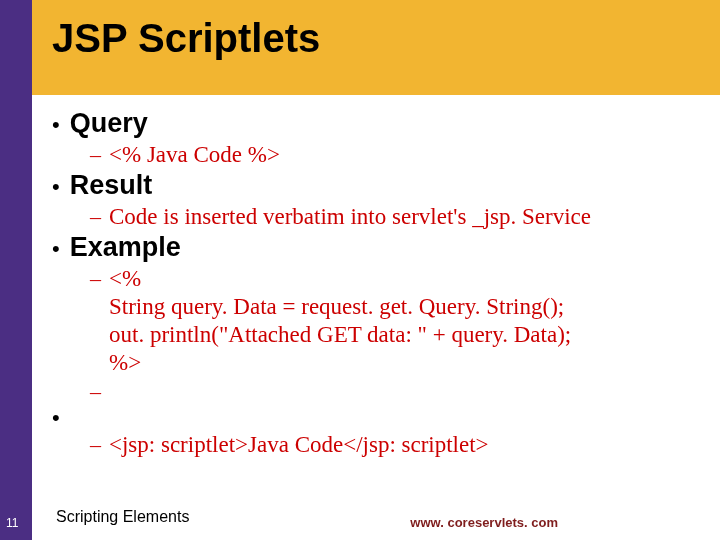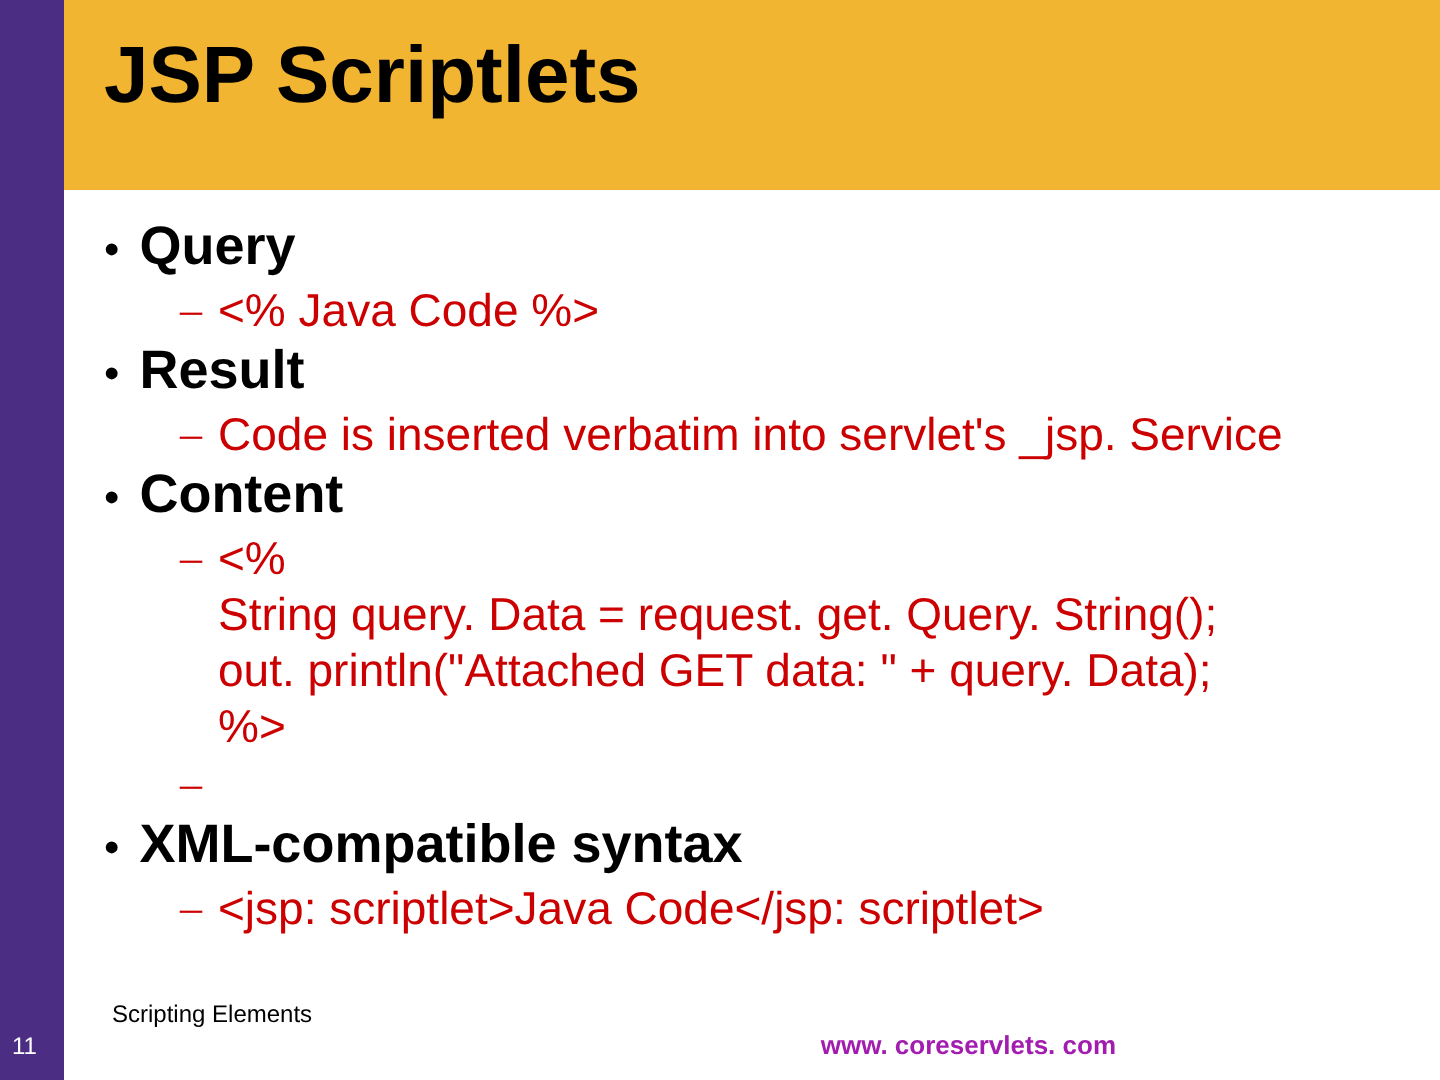--- a/index.html
+++ b/index.html
@@ -66,51 +66,51 @@
   .dash {
     font-size: 22px;
     color: #cc0000;
     margin-right: 8px;
     line-height: 1.25;
     font-family: "Times New Roman", serif;
   }
   .sub-text {
     font-size: 23px;
     color: #cc0000;
-    font-family: Liberation Sans, sans-serif;
+    font-family: Liberation Serif, serif;
     line-height: 1.22;
   }
   .footer {
     position: absolute;
     bottom: 10px;
     left: 0;
     width: 572px;
     height: 22px;
   }
   .page-num {
     position: absolute;
     left: 6px;
     bottom: 0;
     color: #ffffff;
     font-size: 12px;
   }
   .footer-left {
     position: absolute;
     left: 56px;
-    bottom: 16px;
-    font-size: 12px;
+    bottom: 4px;
+    font-size: 16px;
     color: #000;
   }
   .footer-right {
     position: absolute;
     right: 14px;
     bottom: 0;
     font-size: 13px;
     font-weight: bold;
-    color: #a21caf;
+    color: #7f1d1d;
   }
 </style>
 </head>
 <body>
 
 <div class="left-stripe"></div>
 <div class="header-band"></div>
 <div class="title">JSP Scriptlets</div>
 
 <div class="content">
@@ -128,36 +128,35 @@
     <span class="bullet-dot">•</span>
     <span class="bullet-text">Result</span>
   </div>
   <div class="sub-row">
     <span class="dash">–</span>
     <span class="sub-text">Code is inserted verbatim into servlet's _jsp. Service</span>
   </div>
 
   <div class="bullet-row">
     <span class="bullet-dot">•</span>
-    <span class="bullet-text">Content</span>
+    <span class="bullet-text">Example</span>
   </div>
   <div class="sub-row">
     <span class="dash">–</span>
     <span class="sub-text" style="white-space:pre-line">&lt;%
 String query. Data = request. get. Query. String();
 out. println("Attached GET data: " + query. Data);
 %&gt;</span>
   </div>
   <div class="sub-row">
     <span class="dash">–</span>
   </div>
 
   <div class="bullet-row">
     <span class="bullet-dot">•</span>
-    <span class="bullet-text">XML-compatible syntax</span>
   </div>
   <div class="sub-row">
     <span class="dash">–</span>
     <span class="sub-text">&lt;jsp: scriptlet&gt;Java Code&lt;/jsp: scriptlet&gt;</span>
   </div>
 
 </div>
 
 <div class="footer">
   <span class="page-num">11</span>

